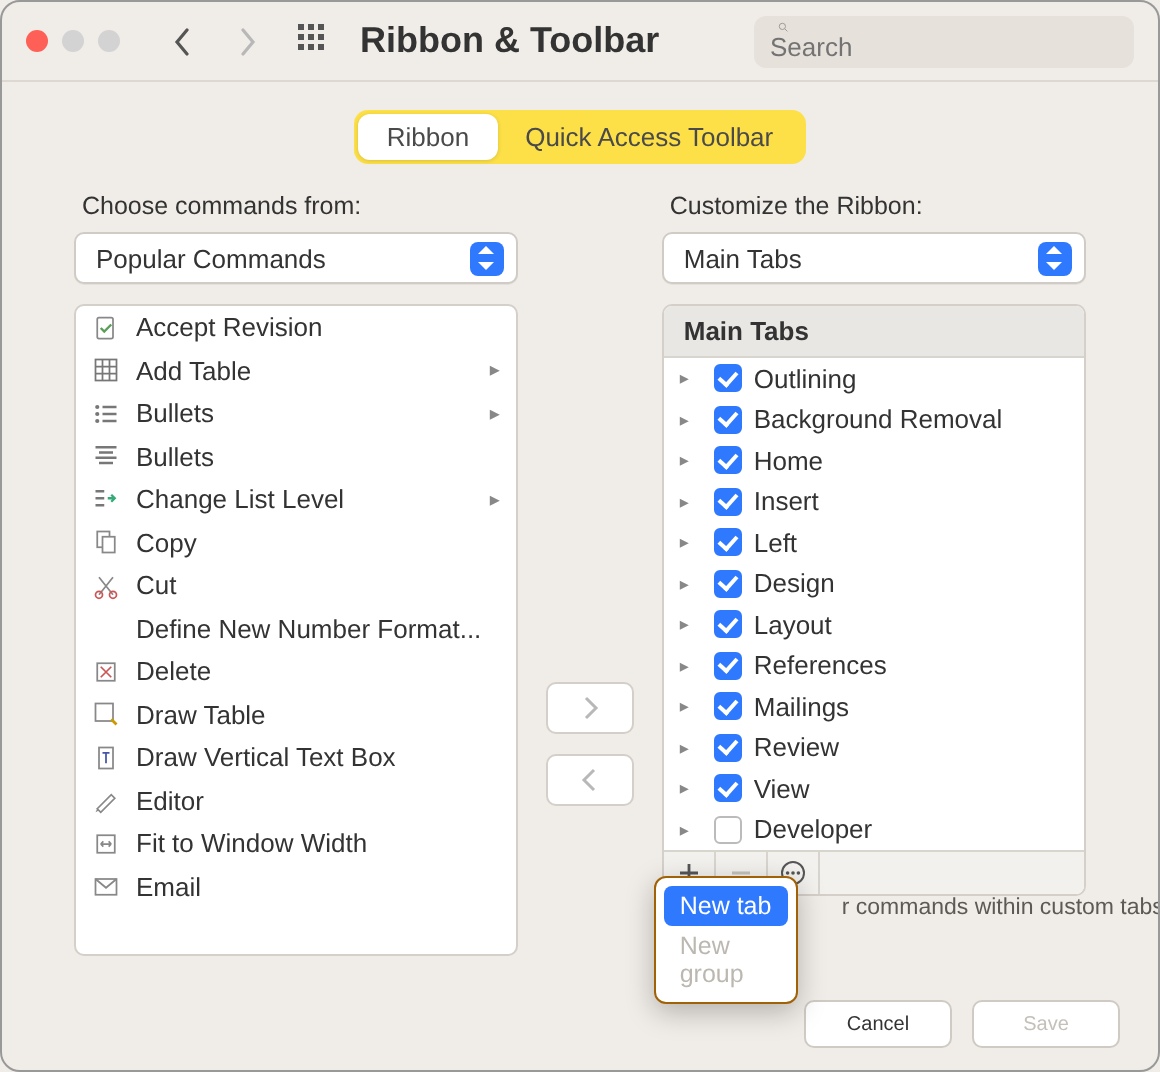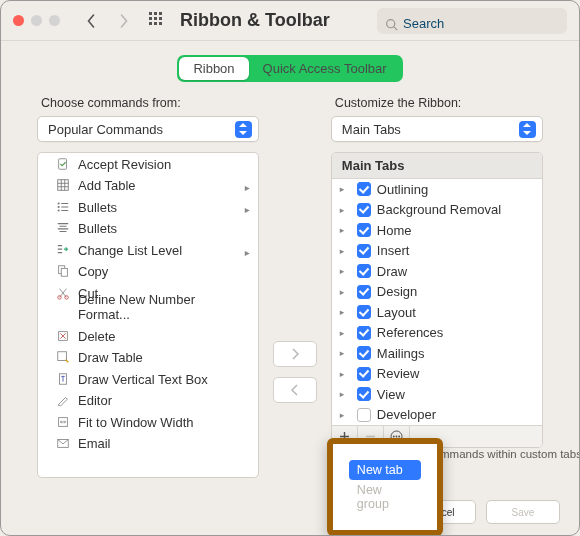--- a/index.html
+++ b/index.html
@@ -29,34 +29,35 @@
   .dot.gray { background: #d3d3d3; }
   .navbtn {
     width: 22px; height: 22px;
     display: flex; align-items: center; justify-content: center;
     color: #555; border-radius: 4px;
   }
   .gridicon { color: #555; margin: 0 4px; }
   .title { font-weight: 700; font-size: 18px; margin-left: 2px; }
   .searchbox {
     margin-left: auto;
-    display: flex; align-items: flex-end;
+    display: flex; align-items: flex-start;
     background: #e6e1db;
     border-radius: 6px;
     padding: 3px 8px;
     width: 190px; height: 26px;
-    color: #0c4a6e;
+    color: #737373;
+    flex-direction: column;
   }
   .searchbox svg { margin-right: 5px; }
   .seg {
     display: flex; justify-content: center; margin: 14px 0 10px;
   }
   .segcontrol {
     display: flex;
-    background: #22c55e;
+    background: #fde047;
     border-radius: 7px;
     padding: 2px;
   }
   .segitem {
     padding: 4px 14px;
     border-radius: 6px;
     color: #4a4a4a;
   }
   .segitem.active {
     background: #fff;
@@ -95,22 +96,22 @@
   .selknob::before { top:2.5px; border-bottom:4px solid #fff; }
   .selknob::after { bottom:2.5px; border-top:4px solid #fff; }
   .listbox {
     background: #fff;
     border: 1px solid #d4cfc8;
     border-radius: 5px;
     overflow: hidden;
   }
   .left .listbox { height: 326px; }
   .cmd {
-    display: flex; align-items: flex-end;
-    padding: 3px 8px 3px 16px;
+    display: flex; align-items: center;
+    padding: 3px 8px 3px 6px;
     height: 21.5px;
   }
   .cmd .ico {
     width: 18px; height: 16px;
     display: flex; align-items: center; justify-content: center;
     margin-right: 6px;
     color: #6a6a6a;
   }
   .cmd .arrow { margin-left:auto; color:#888; font-size:10px; }
   .header {
@@ -160,25 +161,25 @@
   .hint {
     position:absolute;
     left: 90px; top: 352px;
     font-size: 11.5px; color:#5d5a55;
     white-space: nowrap;
   }
   .popup {
     position: absolute;
     left: -4px; top: 342px;
     background: #fff;
-    border: 6px solid #a16207;
+    border: 1px solid #a16207;
     border-radius: 6px;
     box-shadow: 0 4px 14px rgba(0,0,0,.25);
-    padding: 16px;
-    width: 116px;
+    padding: 4px;
+    width: 72px;
     z-index: 5;
   }
   .popitem {
     padding: 3px 8px;
     border-radius: 4px;
     font-size: 12.5px;
   }
   .popitem.sel { background:#2f79ff; color:#fff; }
   .popitem.dis { color:#bcb8b1; }
   .footer {
@@ -420,21 +421,21 @@
             <span>Home</span>
           </div>
           <div class="tabrow">
             <span class="disc">▸</span>
             <span class="chk on"></span>
             <span>Insert</span>
           </div>
           <div class="tabrow">
             <span class="disc">▸</span>
             <span class="chk on"></span>
-            <span>Draw</span>
+            <span>Left</span>
           </div>
           <div class="tabrow">
             <span class="disc">▸</span>
             <span class="chk on"></span>
             <span>Design</span>
           </div>
           <div class="tabrow">
             <span class="disc">▸</span>
             <span class="chk on"></span>
             <span>Layout</span>

